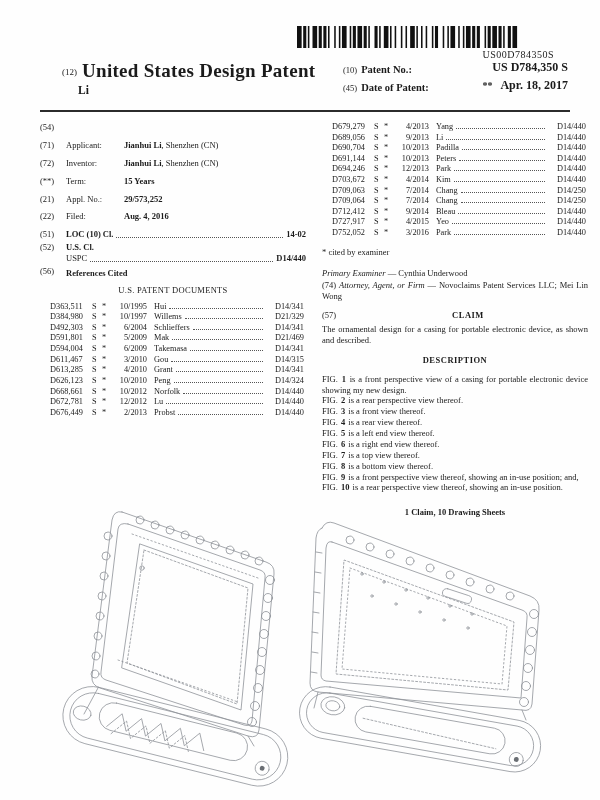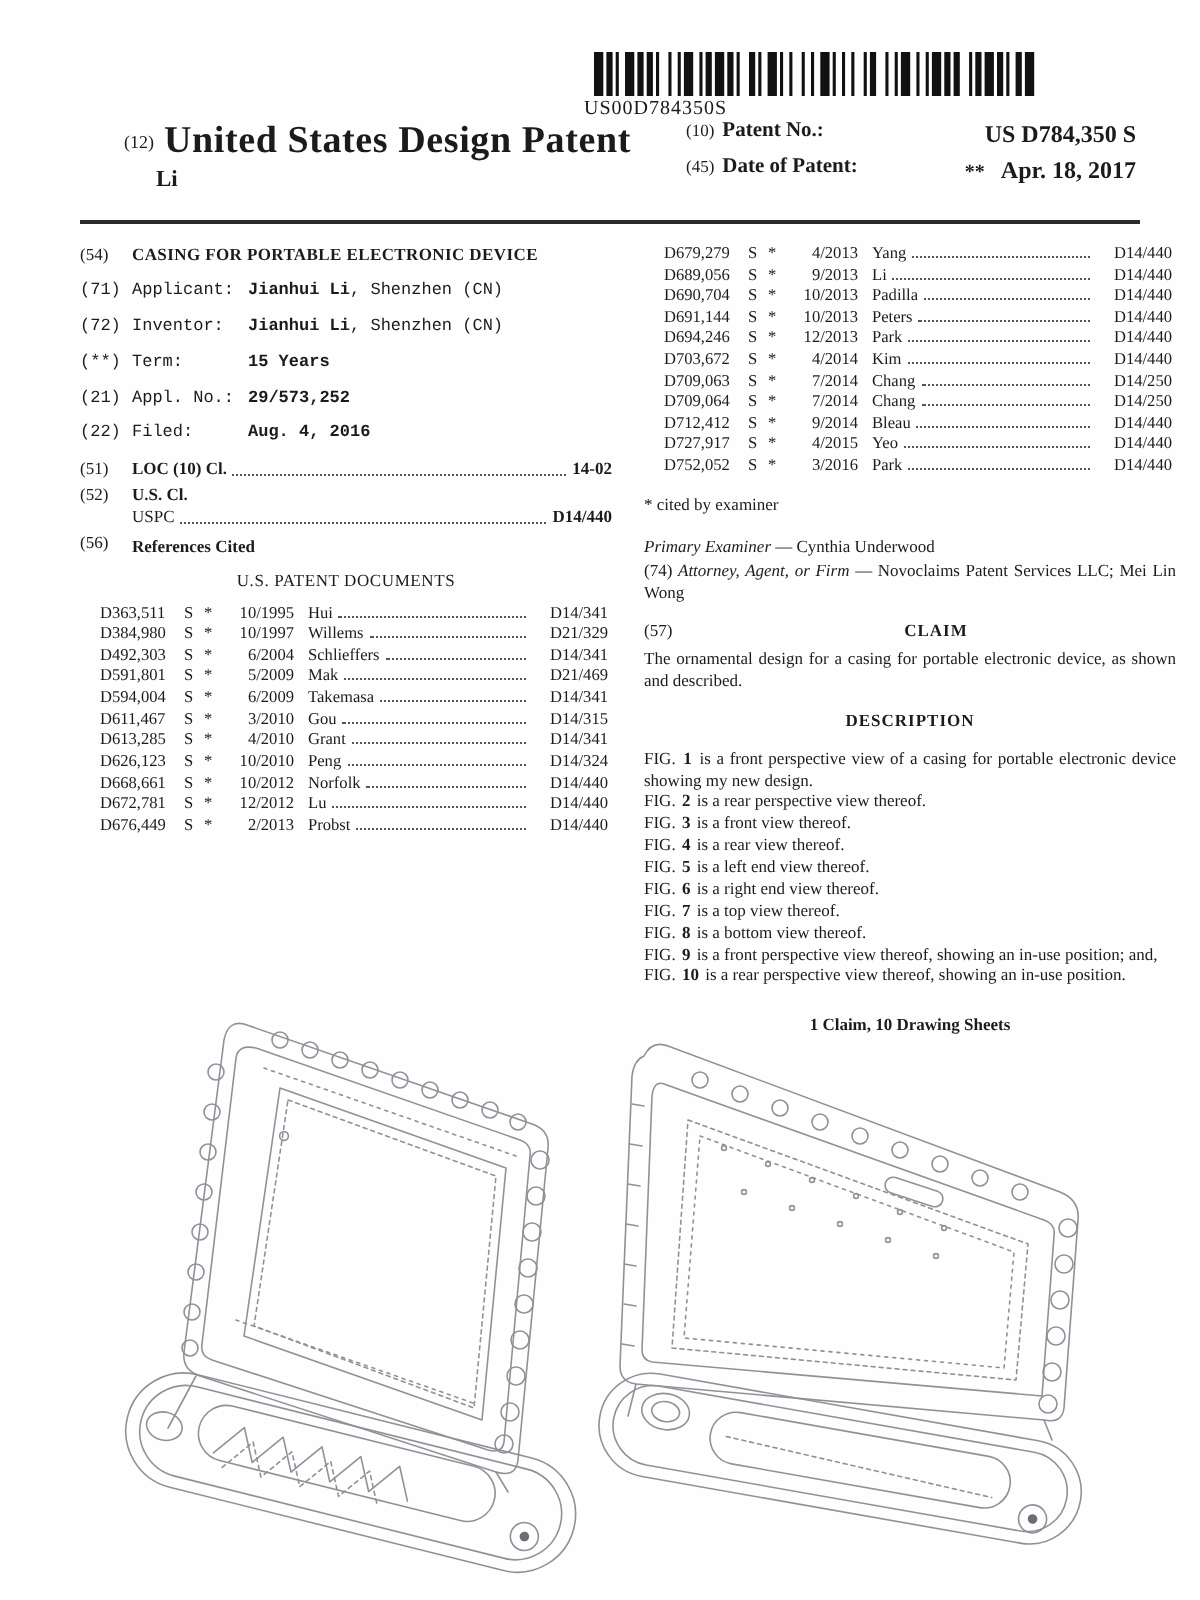--- a/index.html
+++ b/index.html
@@ -4,47 +4,47 @@
 <style>
   html,body{margin:0;padding:0;}
   body{
     width:600px;height:800px;background:#fefefe;position:relative;overflow:hidden;
     font-family:"Liberation Serif", serif;color:#1b1b1b;
     -webkit-font-smoothing:antialiased;
   }
   .page{position:absolute;inset:0;}
 
   
-  .barcode-wrap{position:absolute;top:26px;left:292px;width:262px;text-align:left;}
+  .barcode-wrap{position:absolute;top:26px;left:292px;width:262px;text-align:right;}
   .barcode-wrap svg{display:block;margin:0 auto;}
   .barcode-text{font-size:10px;letter-spacing:.5px;margin-top:1px;}
 
   
   .header{position:absolute;top:60px;left:42px;right:32px;display:flex;justify-content:space-between;}
   .h-left .t-row{display:flex;align-items:baseline;}
   .kind-code{font-size:9px;margin-right:5px;position:relative;top:-2px;margin-left:20px;}
   .main-title{font-size:19px;font-weight:bold;letter-spacing:.3px;white-space:nowrap;}
   .inventor-surname{font-size:11.5px;font-weight:bold;margin:2px 0 0 36px;}
   .h-right{font-size:10px;min-width:225px;}
-  .pn-row{display:flex;align-items:flex-start;margin-bottom:3px;}
+  .pn-row{display:flex;align-items:flex-end;margin-bottom:3px;}
   .pn-code{font-size:8.5px;margin-right:4px;}
   .pn-label{font-weight:bold;font-size:10.5px;}
   .pn-value{font-weight:bold;font-size:12px;margin-left:auto;white-space:nowrap;}
   .stars{font-weight:bold;font-size:10px;margin-right:8px;}
   .rule{position:absolute;top:110px;left:40px;right:30px;height:2px;background:#2b2b2b;}
 
   
   .cols{position:absolute;top:122px;left:40px;right:12px;display:flex;gap:16px;
         font-size:8.5px;line-height:1.28;}
   .col{flex:1;min-width:0;}
 
   .num-row{display:grid;grid-template-columns:26px 1fr;margin-bottom:7px;}
   .gnum{font-size:8.5px;}
   .doc-title{font-weight:bold;letter-spacing:.2px;}
-  .field-grid{display:grid;grid-template-columns:26px 58px 1fr;margin-bottom:7px;font-family:Liberation Mono, monospace;}
+  .field-grid{display:grid;grid-template-columns:26px 58px 1fr;margin-bottom:7px;}
   .b{font-weight:bold;}
   .i{font-style:italic;}
   .leader{flex:1;border-bottom:1px dotted #555;margin:0 3px 2px 3px;min-width:12px;}
   .flexline{display:flex;align-items:flex-end;}
   .fcs-line{text-align:left;}
   .fcs-line.r{text-align:right;}
   .sec-head{font-weight:bold;margin:2px 0 6px;font-family:Liberation Serif, serif;}
   .sub-head{text-align:center;margin:0 0 6px;letter-spacing:.3px;}
 
   .ref-list{padding-left:10px;padding-right:2px;}
@@ -148,21 +148,20 @@
       </div>
     </div>
   </div>
   <div class="rule"></div>
 
   <div class="cols">
 
     <div class="col">
       <div class="num-row">
         <span class="gnum">(54)</span>
-        <span class="doc-title">CASING FOR PORTABLE ELECTRONIC DEVICE</span>
       </div>
 
       <div>
           <div class="field-grid">
     <span class="gnum">(71)</span>
     <span>Applicant:</span>
     <span><b>Jianhui Li</b><span>, Shenzhen (CN)</span></span>
   </div>
           <div class="field-grid">
     <span class="gnum">(72)</span>

